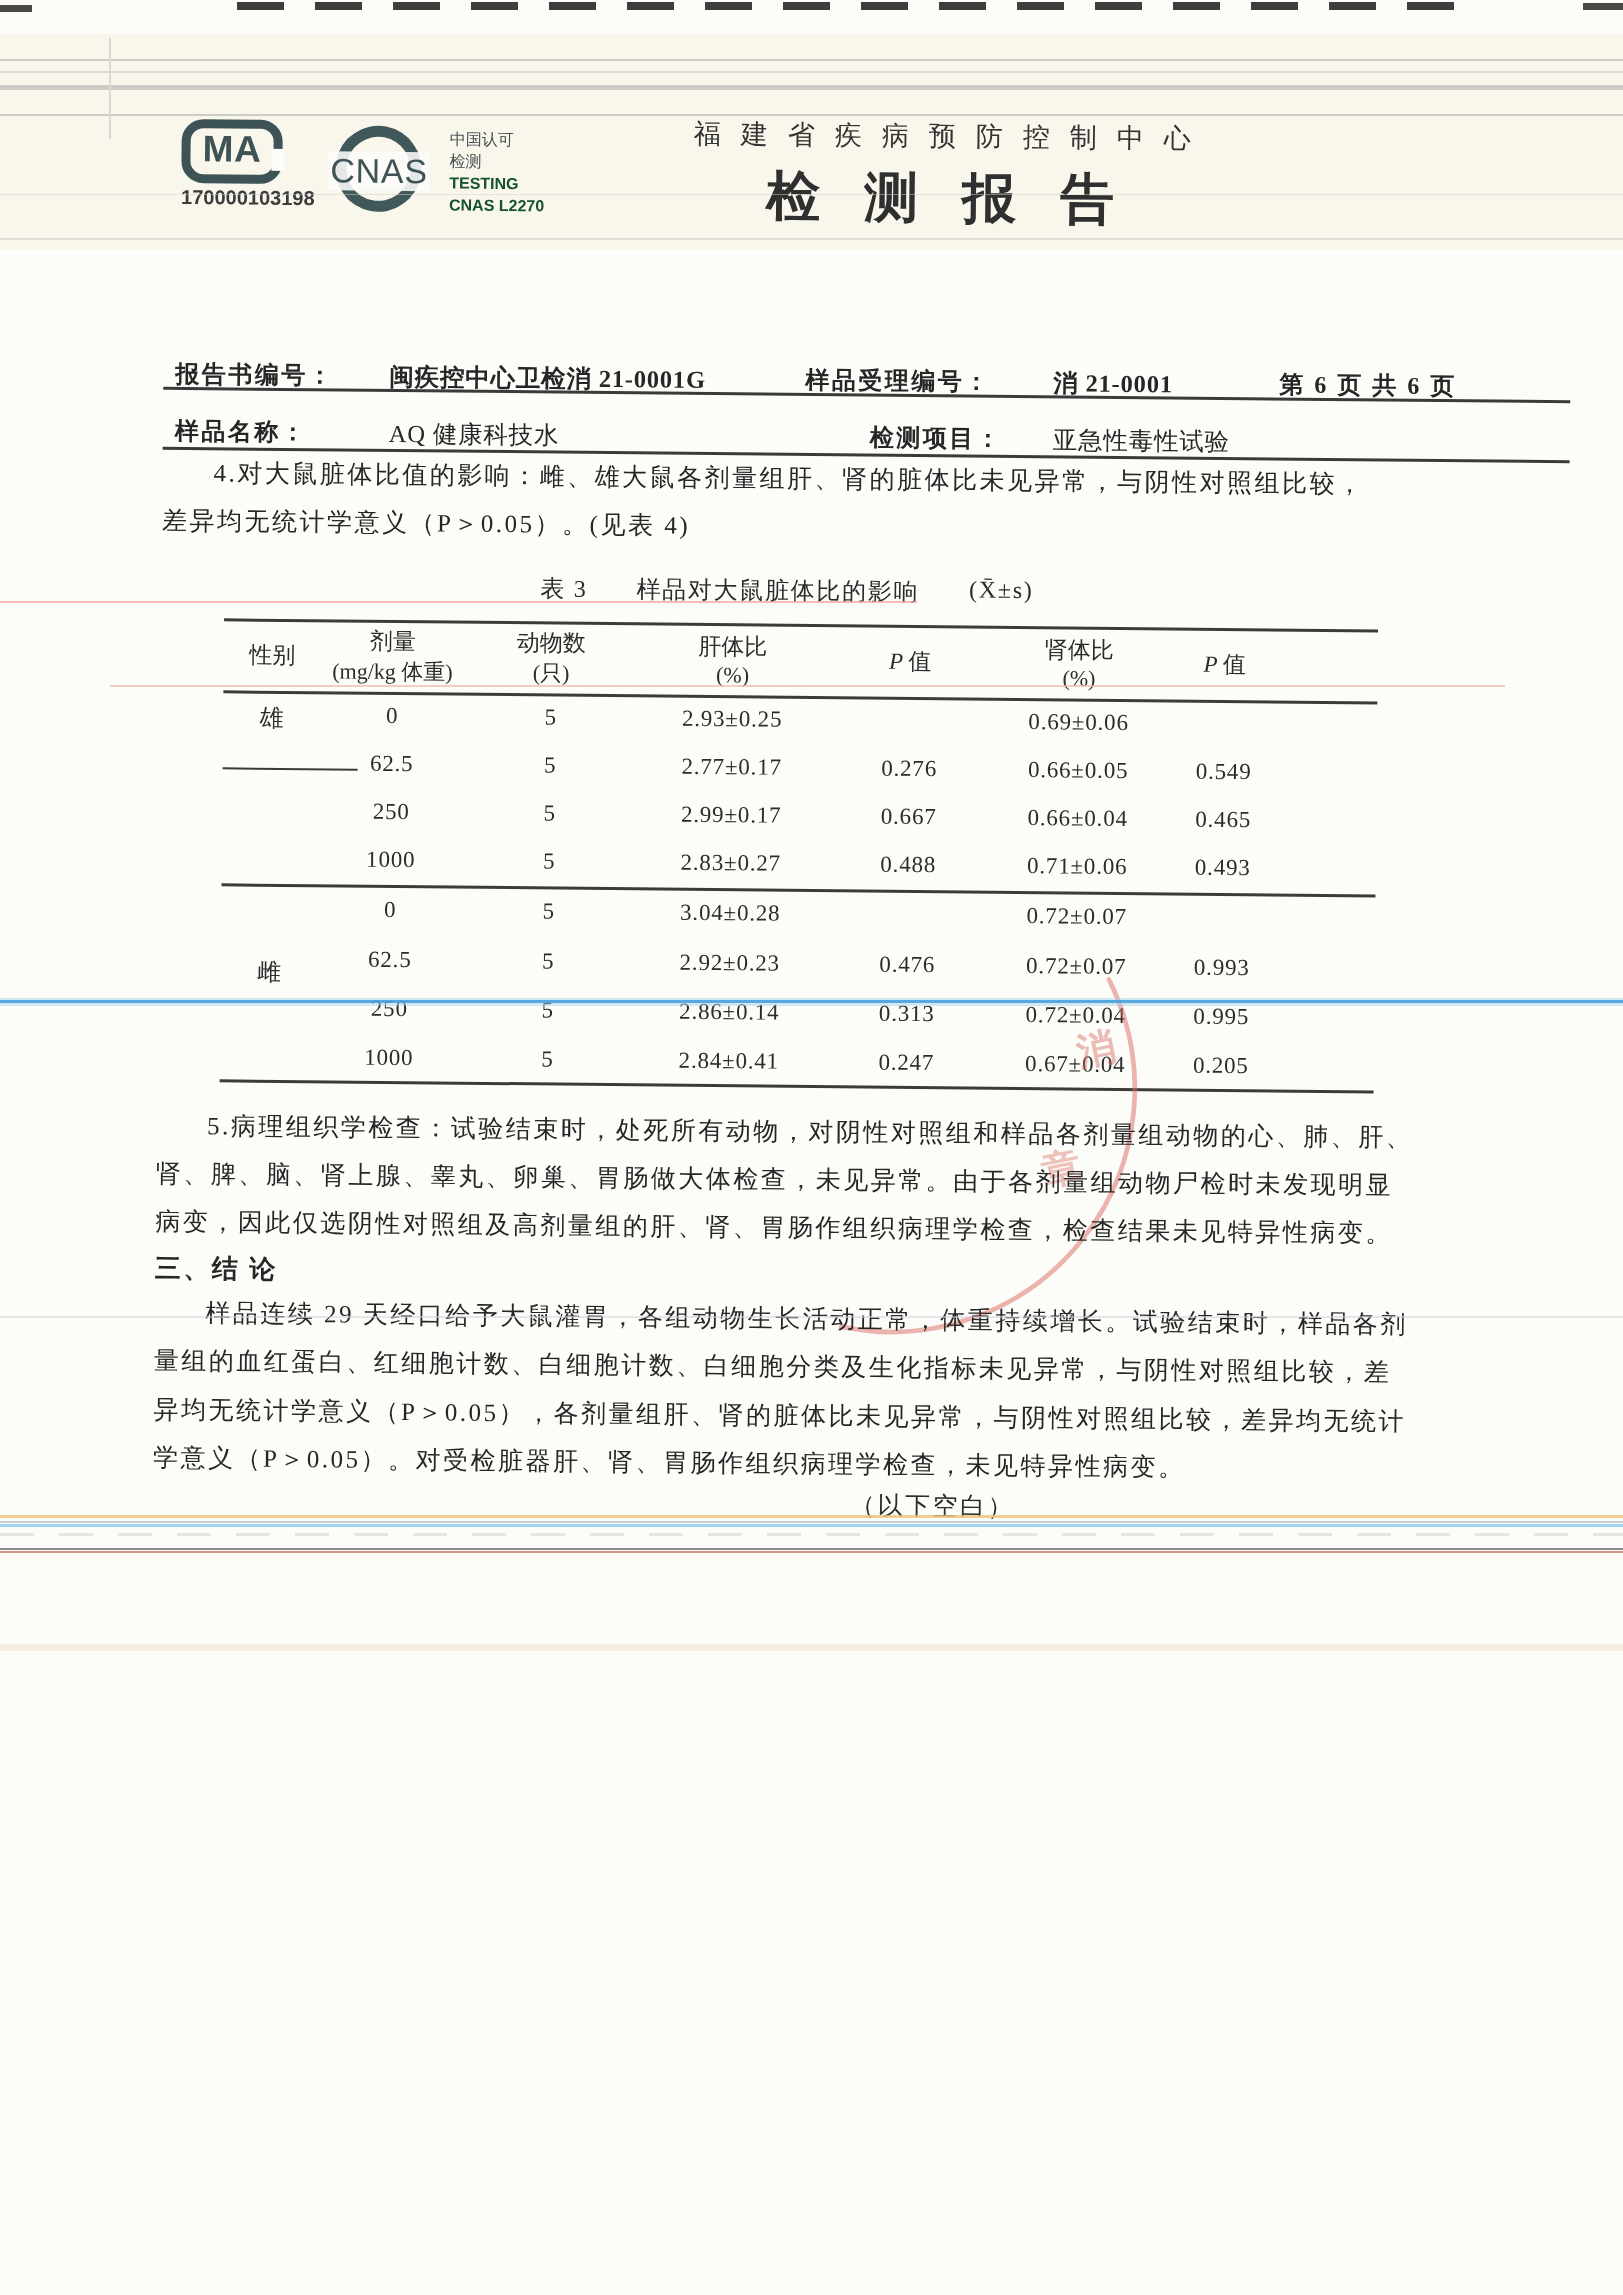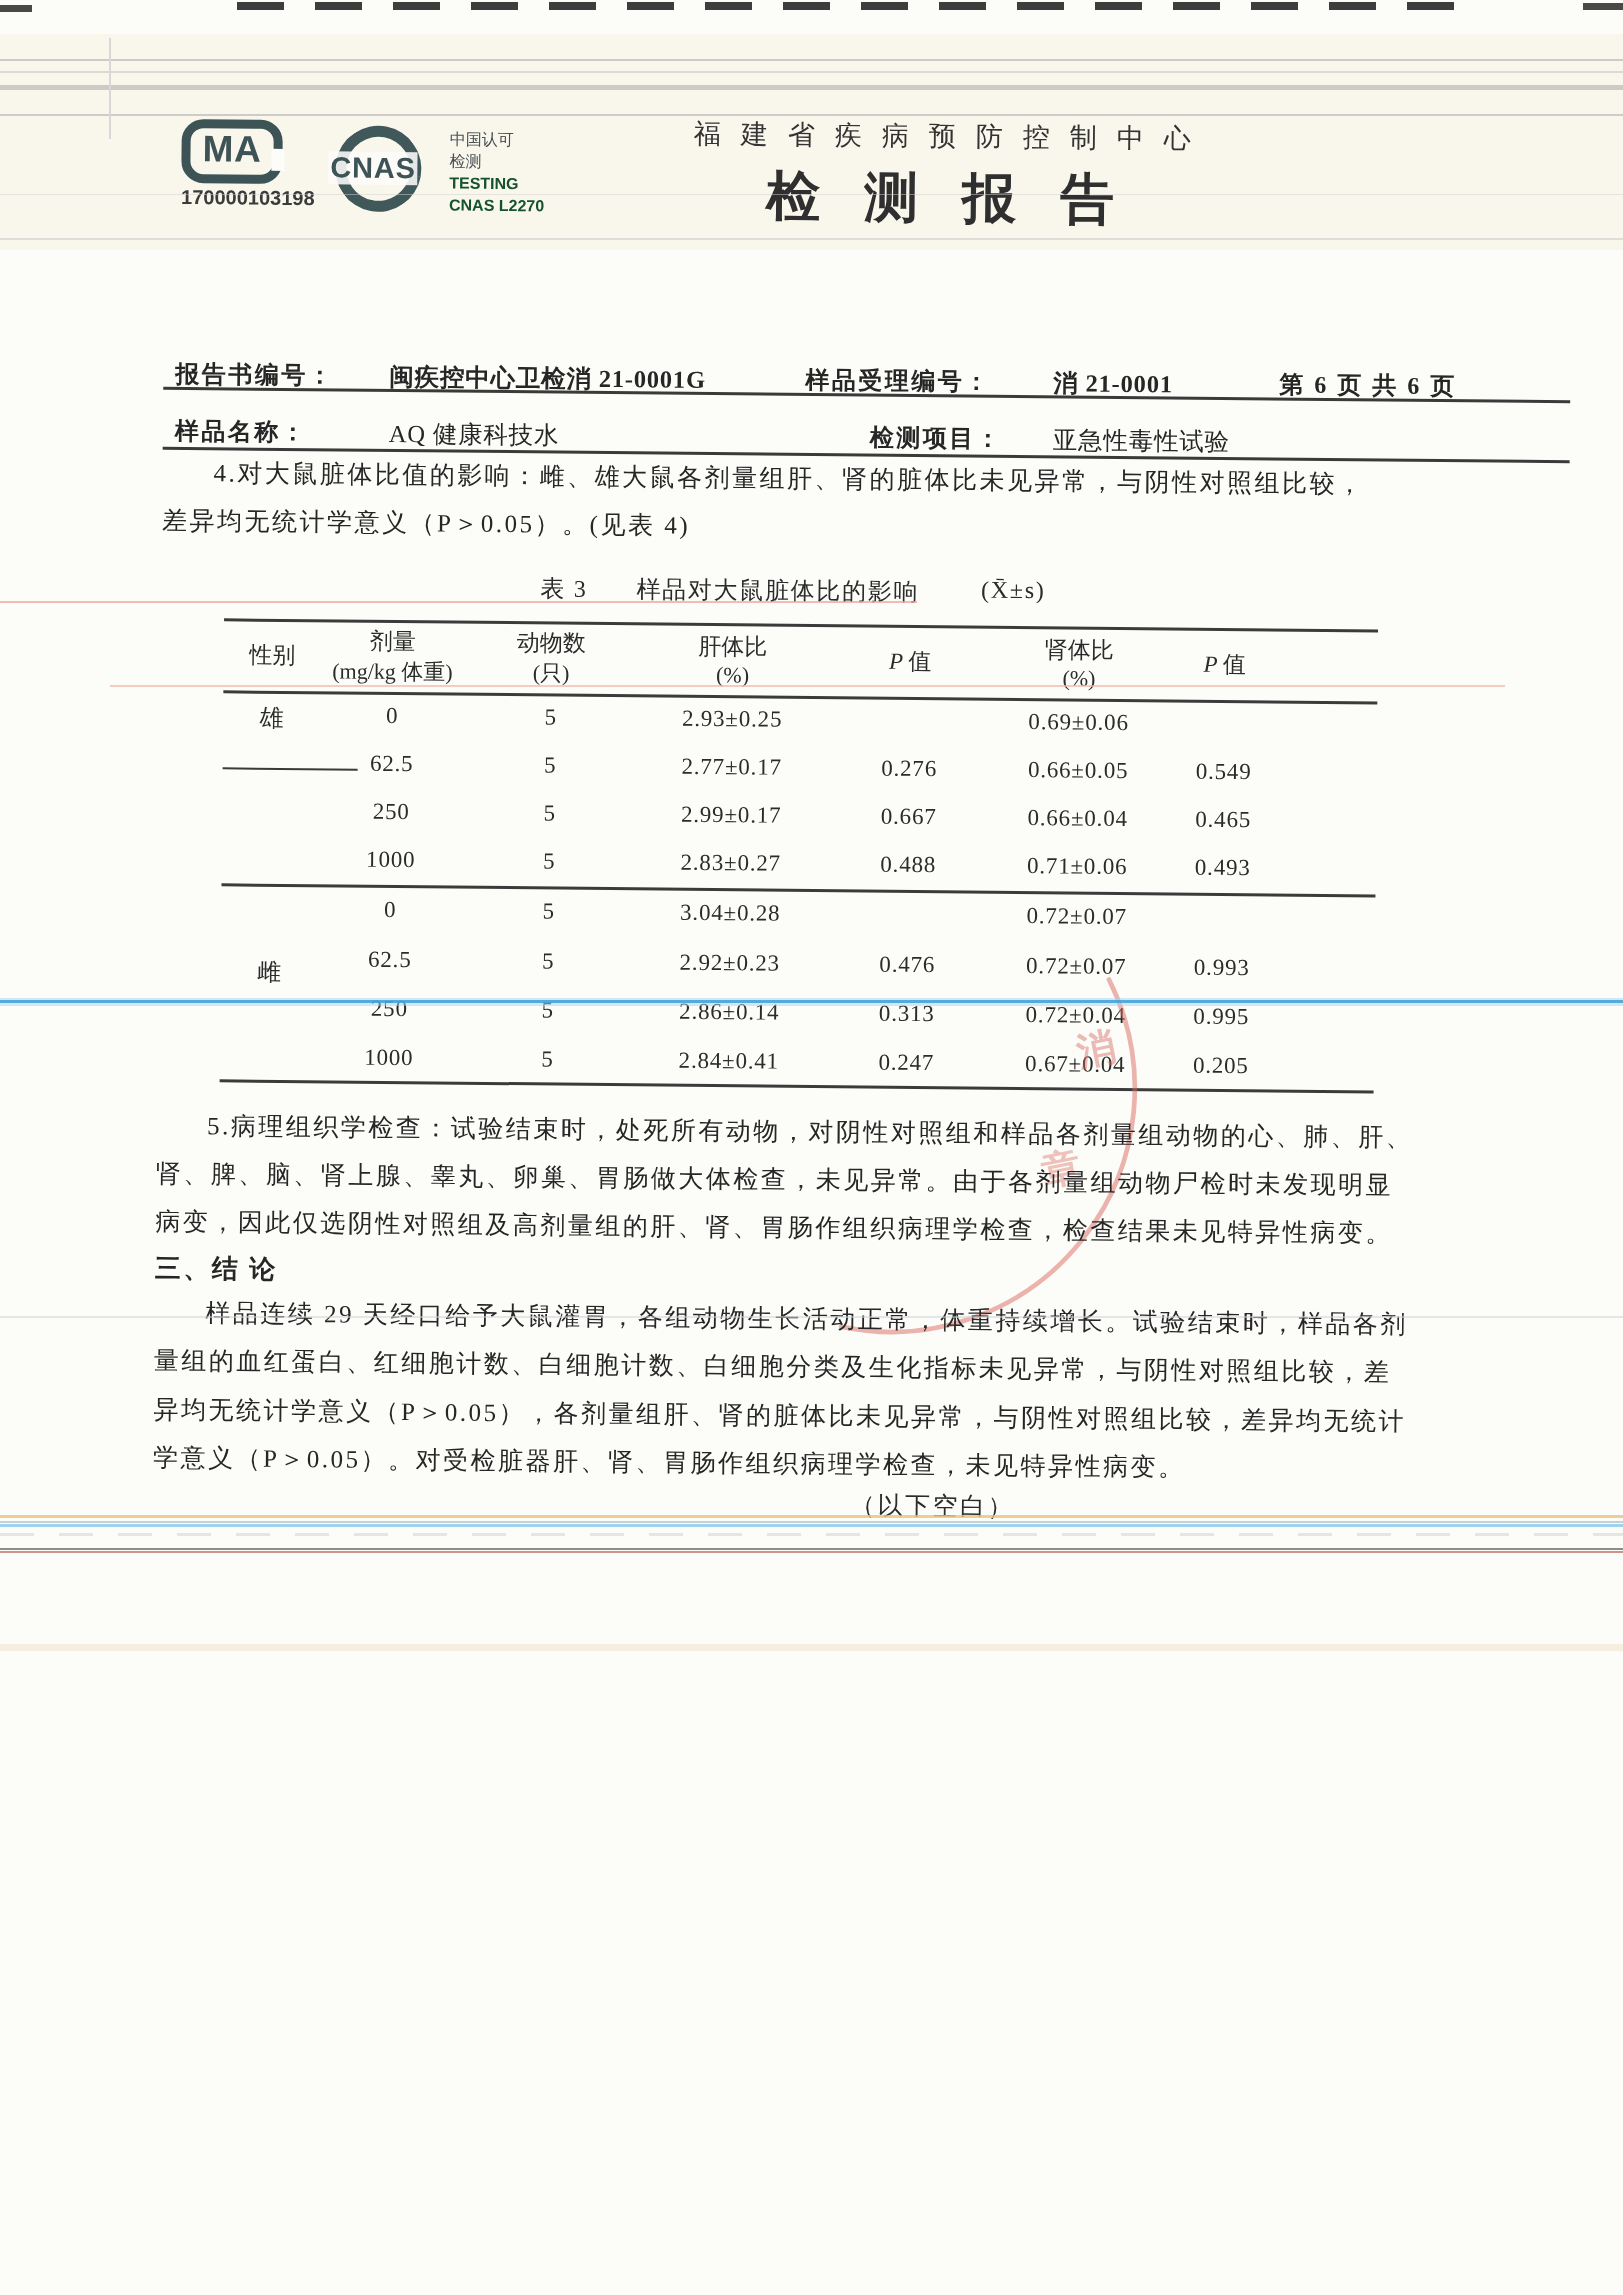--- a/index.html
+++ b/index.html
@@ -20,22 +20,22 @@
            box-sizing:border-box;display:flex;align-items:flex-start;justify-content:center;}
   .cma-ma{font-family:"Liberation Sans",sans-serif;font-weight:bold;font-size:37px;color:#3d5356;letter-spacing:0.8px;}
   .cma-notch{position:absolute;right:-11px;top:20px;width:12.7px;height:22px;background:#fcfcf9;}
   .cma-no{font-family:"Liberation Sans",sans-serif;font-weight:bold;font-size:20px;color:#3b3b3b;
           letter-spacing:0px;margin-top:2.5px;}
   
   .cnas-arc{position:absolute;width:86px;height:86px;border:11px solid #41585b;border-radius:50%;
             box-sizing:border-box;}
   .a1{border-left-color:transparent;border-bottom-color:transparent;transform:rotate(-35deg);}
   .a2{border-right-color:transparent;border-top-color:transparent;transform:rotate(-35deg);}
-  .cnas-t{position:absolute;left:-6.8px;top:26px;font-family:"Liberation Sans",sans-serif;font-weight:bold;
-          font-size:29px;color:#3d5356;background:rgba(252,252,249,.88);padding:0 1.7px;letter-spacing:0.8px;}
+  .cnas-t{position:absolute;left:-6.8px;top:26px;font-family:"Liberation Sans",sans-serif;font-weight:normal;
+          font-size:34px;color:#3d5356;background:rgba(252,252,249,.88);padding:0 1.7px;letter-spacing:0.8px;}
   .cnas-side{font-size:16px;line-height:22px;color:#474f51;}
   .cnas-side .en{font-family:"Liberation Sans",sans-serif;font-weight:bold;color:#14532d;}
   
   .org{position:absolute;white-space:nowrap;font-size:27px;letter-spacing:20px;color:#333;}
   .doctitle{position:absolute;white-space:nowrap;font-size:54px;font-weight:bold;letter-spacing:44px;color:#2f2f2f;}
   
   .t4{position:absolute;left:230px;top:617px;width:1154px;height:463px;font-size:23px;}
   .tline{position:absolute;left:0;width:1154px;height:2.5px;background:#3b3b3b;}
   .trow{position:absolute;left:0;display:flex;height:48px;align-items:center;}
   .tc{text-align:center;letter-spacing:0.8px;}
@@ -92,21 +92,21 @@
     <div class="bodyline lbl" style="left:874px;top:414px;font-size:24px;">检测项目：</div>
     <div class="bodyline" style="left:1057px;top:414px;font-size:24.5px;letter-spacing:0.8px;">亚急性毒性试验</div>
     <div class="rule" style="left:167px;top:446px;width:1407px;"></div>
 
     <div class="bodyline" style="left:218px;top:455px;">4.对大鼠脏体比值的影响：雌、雄大鼠各剂量组肝、肾的脏体比未见异常，与阴性对照组比较，</div>
     <div class="bodyline" style="left:167px;top:503px;">差异均无统计学意义（P＞0.05）。(见表 4)</div>
 
     <div class="abs" style="left:546px;top:568px;display:flex;gap:49px;font-size:24px;letter-spacing:1.7px;white-space:nowrap;">
       <span>表 3</span>
       <span>样品对大鼠脏体比的影响</span>
-      <span style="margin-left:13px;">(X̄±s)</span>
+      <span style="margin-left:1px;">(X̄±s)</span>
     </div>
 
     <div class="t4">
       <div class="tline" style="top:0;"></div>
       <div class="tline" style="top:72px;"></div>
       <div class="tline" style="top:265px;"></div>
       <div class="tline" style="top:461px;"></div>
       <div class="hline" style="left:0;top:149px;width:135px;height:1.7px;"></div>
 
       <div class="thead">

